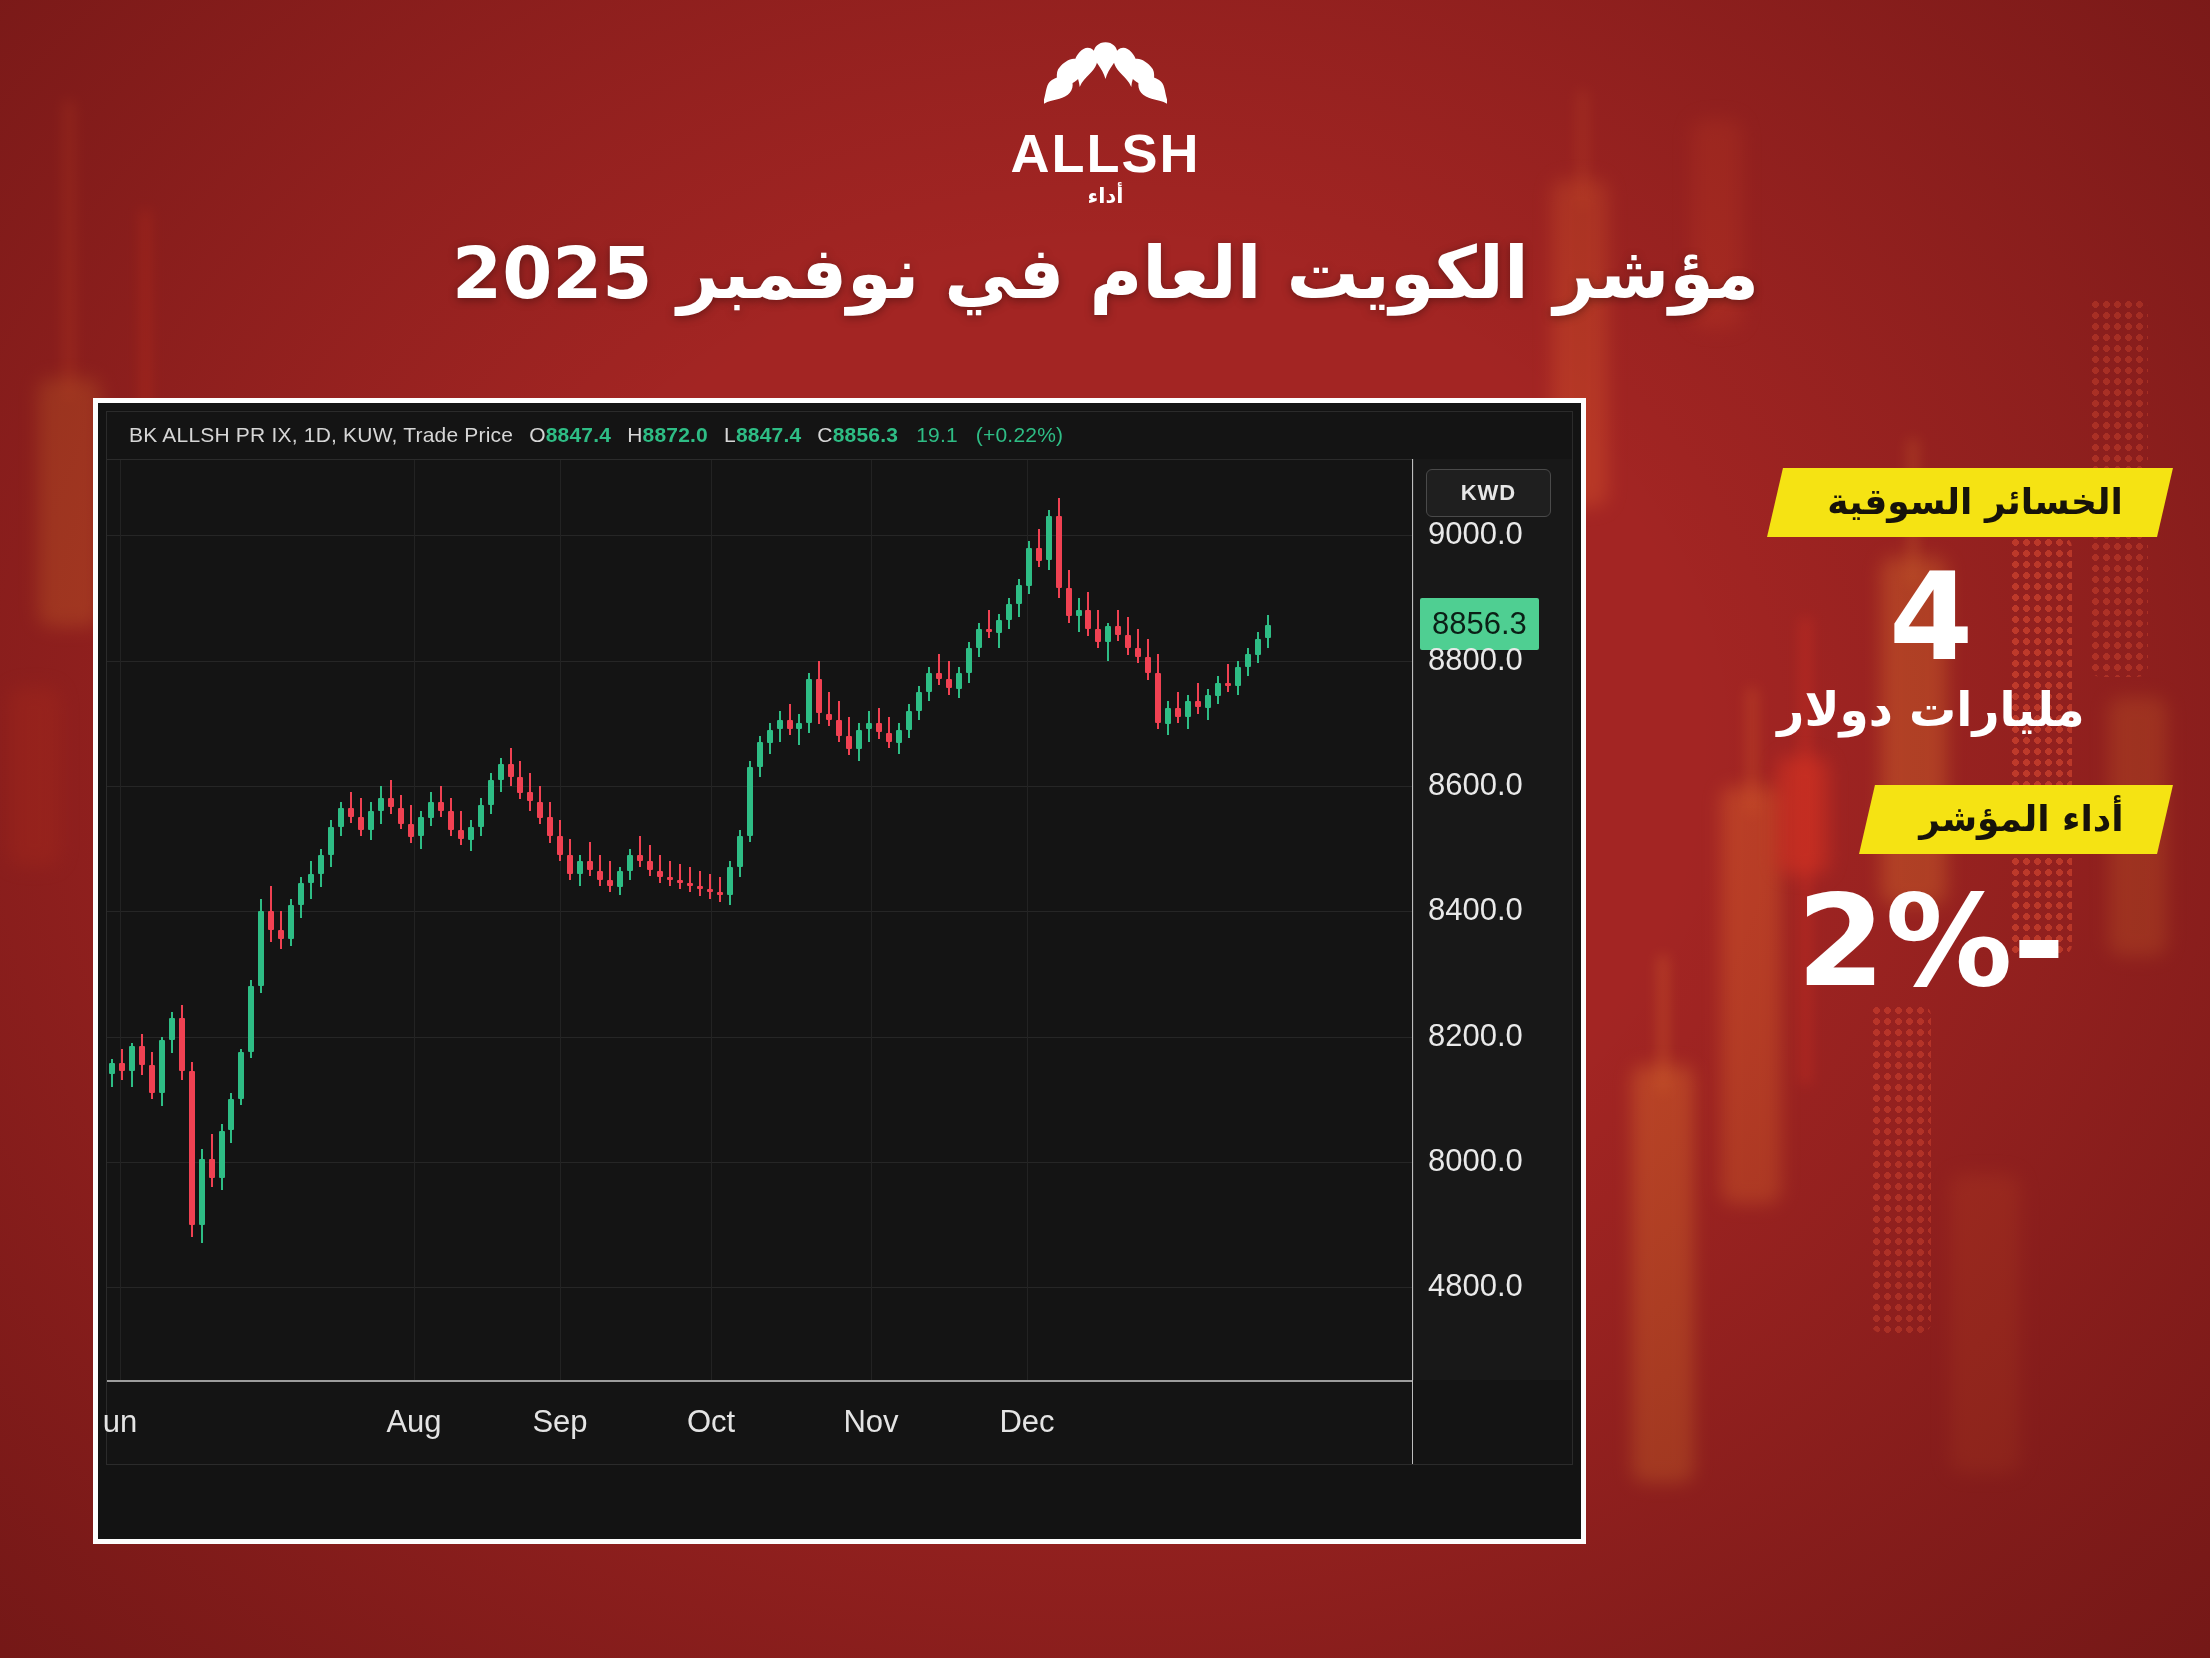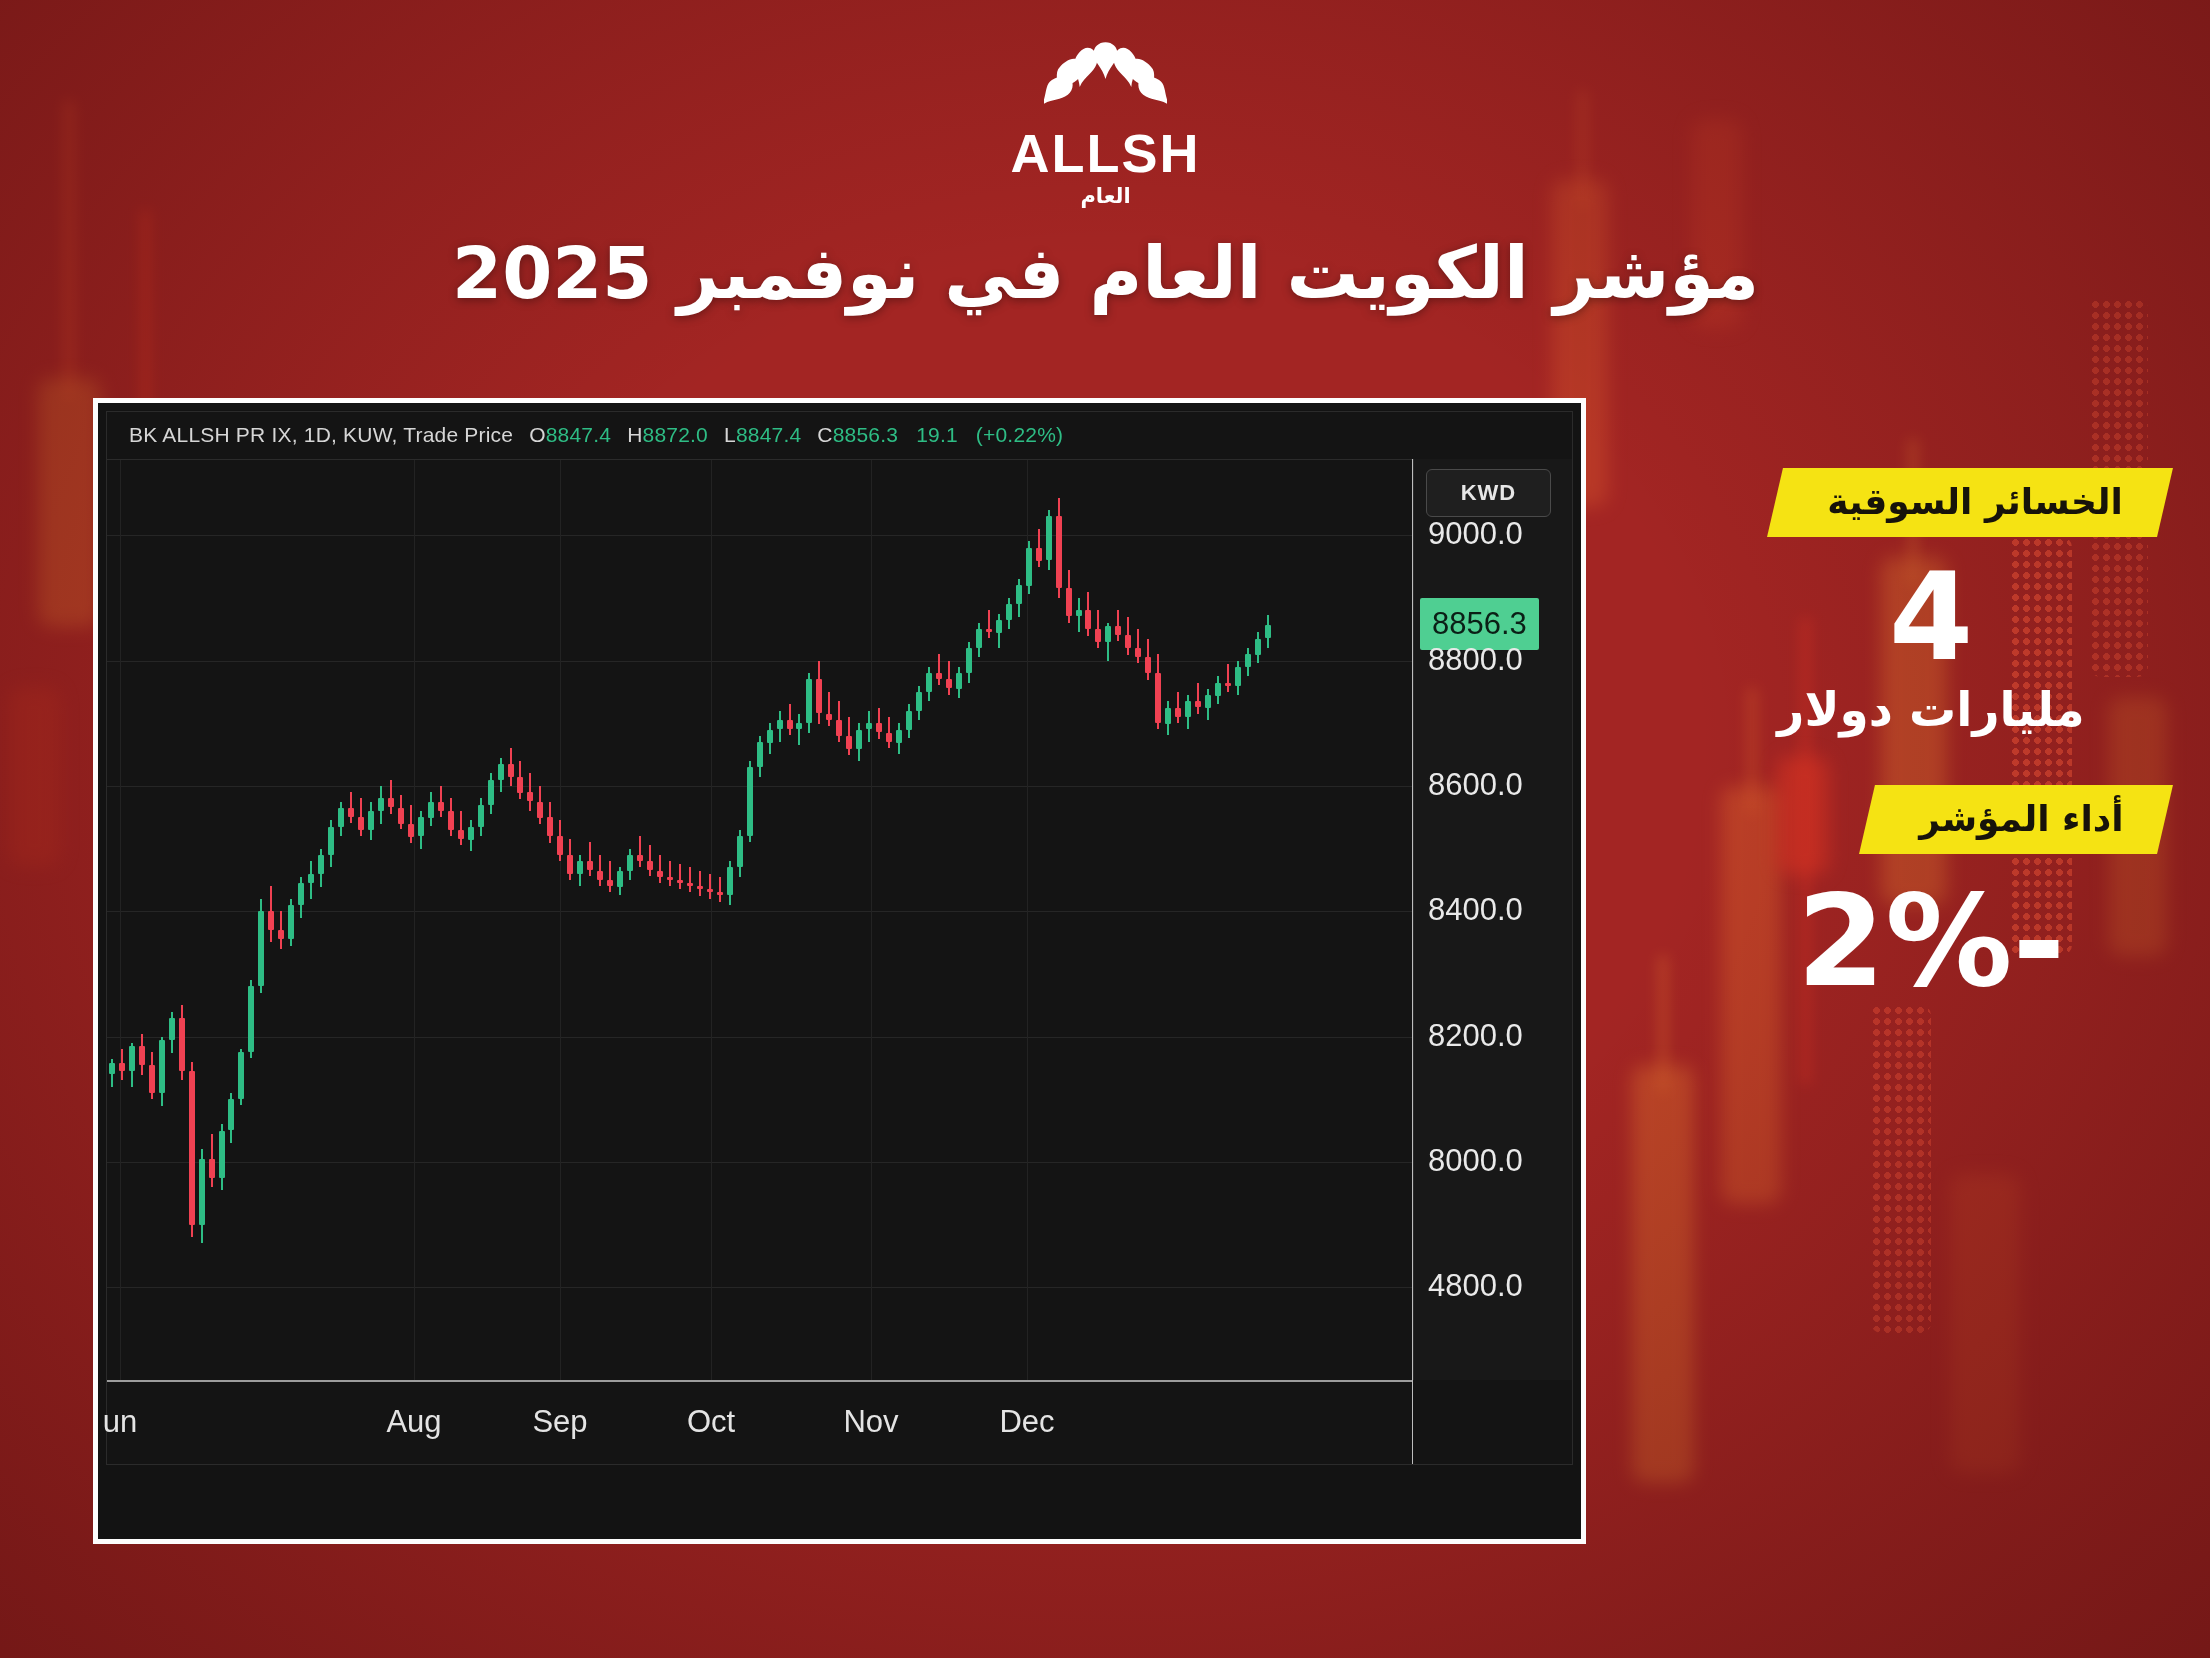--- a/index.html
+++ b/index.html
@@ -44,21 +44,21 @@
   #chart-inner { position:absolute; inset:8px 8px 74px 8px; background:#141414;
                  border:1px solid #2b2b2b; }
   #ticker-bar {
     position:absolute; left:0; top:0; right:0; height:46px;
     display:flex; align-items:center; padding-left:22px;
     font-size:21px; font-family:"Liberation Sans", sans-serif;
     white-space:nowrap; letter-spacing:0.2px;
   }
   #ticker-bar .lbl { color:#d6d6d6; }
   #ticker-bar .ohlc { color:#d6d6d6; margin-left:16px; }
-  #ticker-bar .ohlc b { color:#2ebd85; font-weight:400;text-align:center; }
+  #ticker-bar .ohlc b { color:#2ebd85; font-weight:700;text-align:center; }
   #ticker-bar .chg { color:#2ebd85; margin-left:18px; }
 
   #plot { position:absolute; left:0; top:47px; right:159px; bottom:84px; overflow:hidden;
           border-top:1px solid #2b2b2b; }
   #gridlines { position:absolute; inset:0; }
   .hgl { position:absolute; left:0; right:0; height:1px; background:#262626; }
   .vgl { position:absolute; top:0; bottom:0; width:1px; background:#232323; }
   #candles { position:absolute; inset:0; }
   .cd { position:absolute; }
   .cd .wick { position:absolute; left:50%; transform:translateX(-50%); width:2px; }
@@ -148,21 +148,21 @@
       <path d="M62 8 c7 0 12 5 12 11 0 9-9 14-12 26 -3-12-12-17-12-26 0-6 5-11 12-11z"></path>
       <path d="M47 14 c6 3 8 10 6 16 -3 9-12 12-17 23 -1-12-8-19-5-27 2-6 9-15 16-12z"></path>
       <path d="M34 26 c6 4 6 12 2 17 -6 8-15 8-23 17 2-12-3-21 3-27 4-5 13-11 18-7z"></path>
       <path d="M26 44 c5 5 3 13-2 17 -8 6-16 4-26 10 5-11 3-21 10-25 5-3 14-6 18-2z"></path>
       <path d="M77 14 c-6 3-8 10-6 16 3 9 12 12 17 23 1-12 8-19 5-27 -2-6-9-15-16-12z"></path>
       <path d="M90 26 c-6 4-6 12-2 17 6 8 15 8 23 17 -2-12 3-21-3-27 -4-5-13-11-18-7z"></path>
       <path d="M98 44 c-5 5-3 13 2 17 8 6 16 4 26 10 -5-11-3-21-10-25 -5-3-14-6-18-2z"></path>
     </g>
   </svg>
   <div id="cnbc-word">ALLSH</div>
-  <div id="cnbc-ar">العام</div>
+  <div id="cnbc-ar">أداء</div>
 </div>
 
 <div id="page-title">مؤشر الكويت العام في نوفمبر 2025</div>
 
 <div id="chart-panel">
   <div id="chart-inner">
 
     <div id="ticker-bar">
       <span class="lbl">BK ALLSH PR IX, 1D, KUW, Trade Price</span>
       <span class="ohlc"><span>O</span><b>8847.4</b></span>

